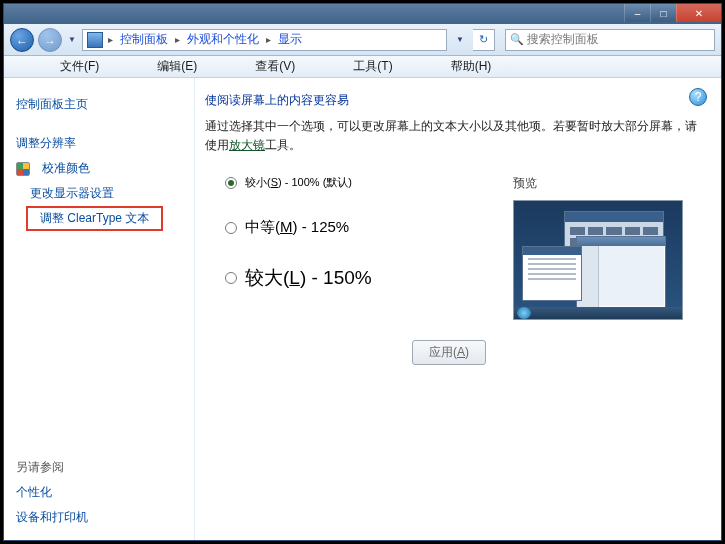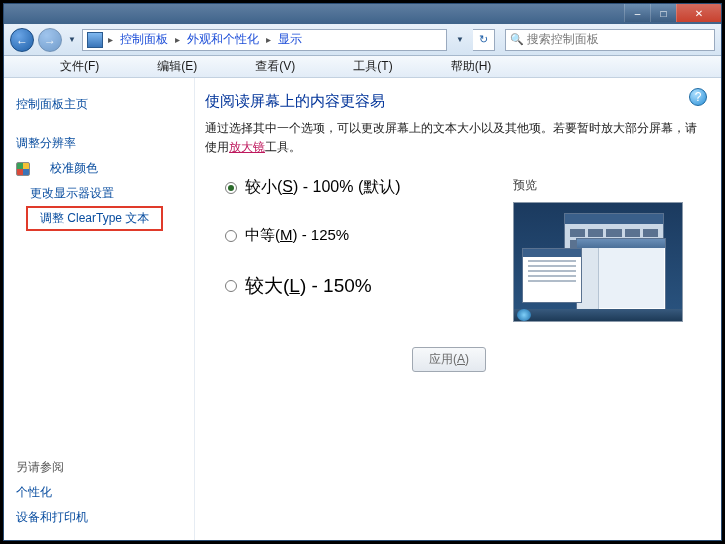--- a/index.html
+++ b/index.html
@@ -22,35 +22,35 @@
   .searchbox { width: 210px; height: 22px; background: #fff; border: 1px solid #9aaabf; display: flex; align-items: center; padding: 0 4px; margin-left: 6px; }
   .searchbox .sicon { color: #1e5fa8; font-size: 11px; margin-right: 3px; }
   .searchbox .splace { color: #7a7a7a; flex: 1; }
   .menubar { height: 22px; background: linear-gradient(#f5f9fd,#e2ecf7); border-bottom: 1px solid #c3d1e0; display: flex; align-items: center; padding: 0 6px; gap: 2px; }
   .menuitem { padding: 0 6px; color: #1a1a1a; margin-left: 44px; }
   .body { flex: 1; display: flex; background: #fff; position: relative; }
   .sidebar { width: 190px; border-right: none; padding: 14px 6px 10px 12px; display: flex; flex-direction: column; }
   .sidelink { color: #0a4ea0; padding: 4px 0; cursor: pointer; }
   .sidelink.sub { padding-left: 14px; }
   .sidelink.highlight { border: 2px solid #e03a2a; padding: 2px 12px; margin-left: 10px; display: inline-block; }
-  .shieldrow { display: flex; align-items: center; gap: 20px; }
+  .shieldrow { display: flex; align-items: center; gap: 12px; }
   .shield { width: 14px; height: 14px; background: conic-gradient(#f5c137 0 25%, #3a75b8 0 50%, #d94a3a 0 75%, #3aa05a 0 100%); border-radius: 2px; border: 1px solid #8a8a8a; flex-shrink: 0; }
   .sidebar .spacer { flex: 1; }
   .seealsohdr { color: #5a5a5a; margin-bottom: 4px; }
   .content { flex: 1; padding: 14px 18px 14px 10px; border-left: 1px solid #e6ecf3; position: relative; }
   .helpbtn { position: absolute; top: 10px; right: 14px; width: 18px; height: 18px; border-radius: 50%; background: radial-gradient(circle at 35% 30%, #aee0ff, #2a8fd6); color: #fff; display: flex; align-items: center; justify-content: center; font-size: 12px; border: 1px solid #1c6aa4; }
-  .h1 { color: #003399; font-size: 15px; margin-bottom: 8px; }
+  .h1 { color: #003399; font-size: 12px; margin-bottom: 8px; }
   .desc { color: #222; line-height: 1.6; margin-bottom: 20px; }
-  .desc a { color: #be185d; text-decoration: underline; }
+  .desc a { color: #14532d; text-decoration: underline; }
   .options { display: flex; }
   .optcol { flex: 1; padding-left: 20px; }
   .optrow { display: flex; align-items: center; margin-bottom: 28px; }
   .radio { width: 12px; height: 12px; border: 1px solid #7a7a7a; border-radius: 50%; margin-right: 8px; display: flex; align-items: center; justify-content: center; flex-shrink: 0; }
   .radio.checked::after { content: ""; width: 6px; height: 6px; background: #2a6a2a; border-radius: 50%; }
-  .optlabel { font-size: 16px; }
+  .optlabel { font-size: 11px; }
   .optlabel.med { font-size: 15px; }
   .optlabel.lg { font-size: 19px; }
   .optlabel .u { text-decoration: underline; }
   .previewcol { width: 190px; }
   .previewlabel { margin-bottom: 8px; color: #404040; }
   .preview { width: 170px; height: 120px; border: 1px solid #8a99aa; background: linear-gradient(#1b3a5f,#2a5480); position: relative; overflow: hidden; }
   .preview .pwin1 { position: absolute; left: 50px; top: 10px; width: 100px; height: 70px; background: #c9d7e6; border: 1px solid #5a7290; }
   .preview .pwin1 .ptitle { height: 10px; background: #3a5f8a; }
   .preview .pwin1 .pgrid { display: grid; grid-template-columns: repeat(5,1fr); gap: 3px; padding: 5px; }
   .preview .pwin1 .pgrid span { height: 8px; background: #5a7290; }

